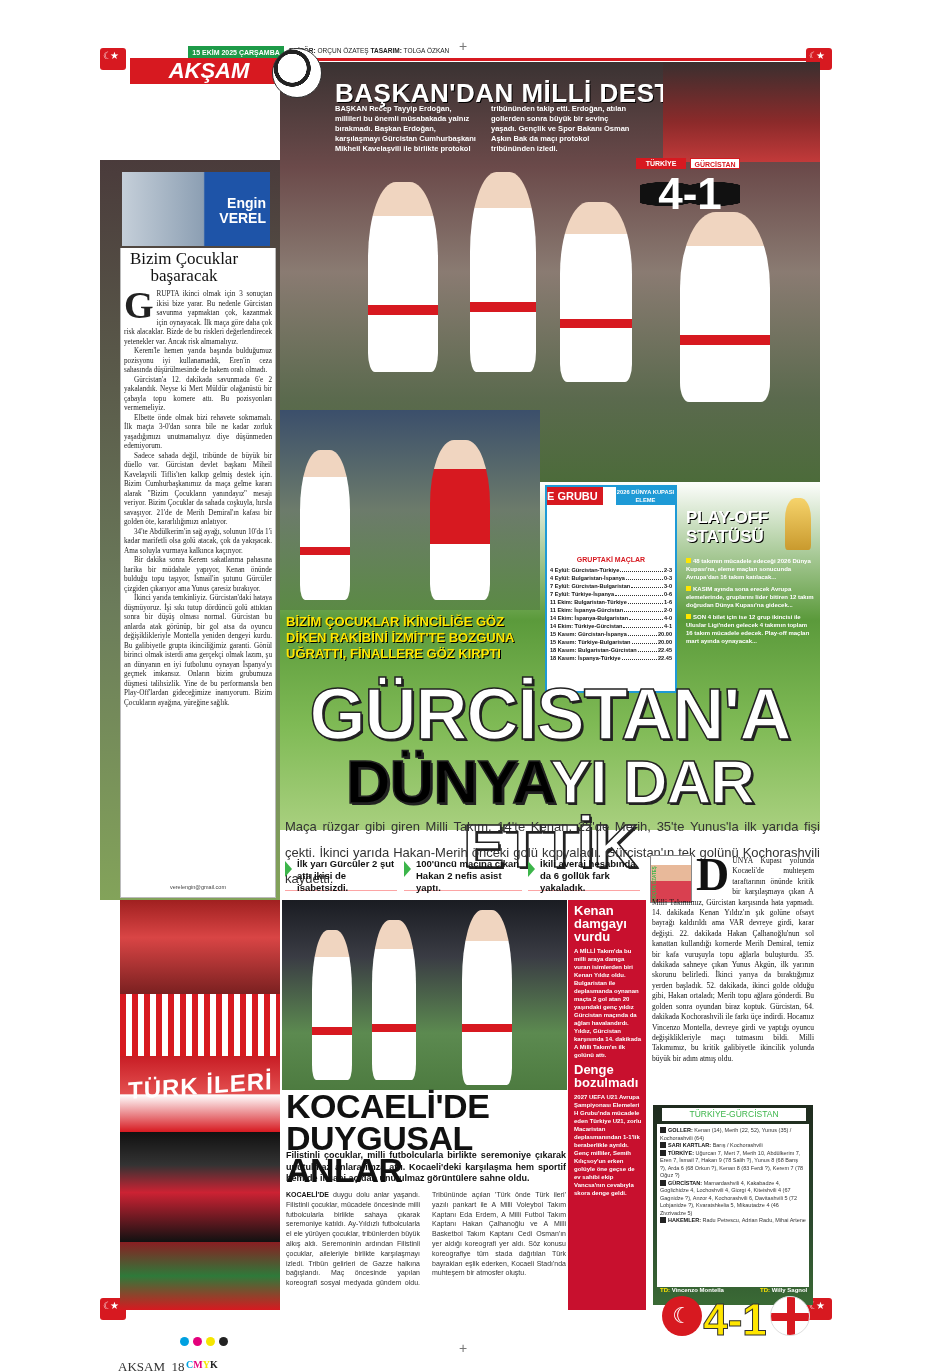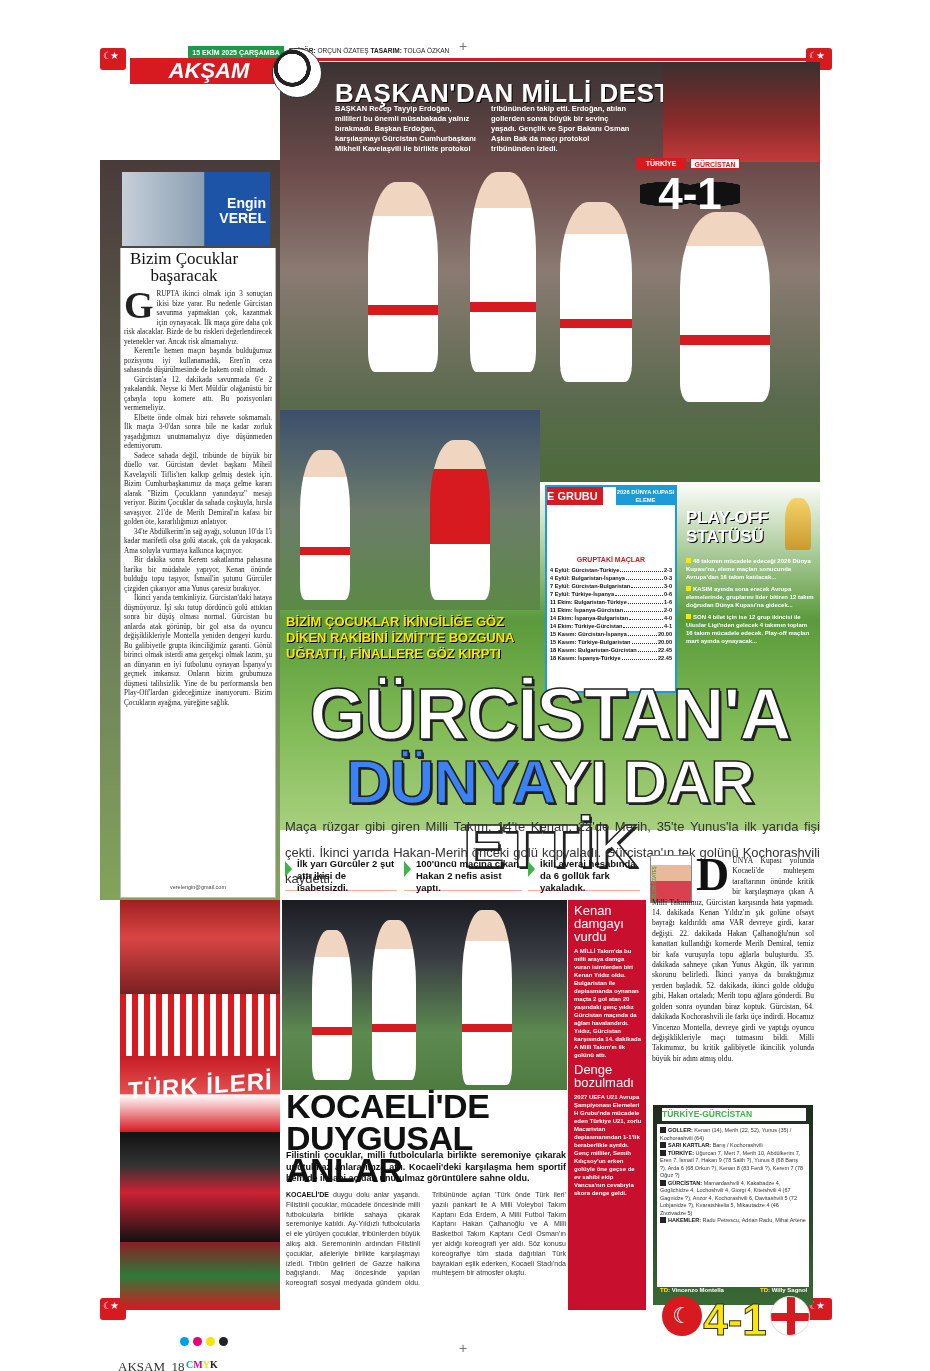--- a/index.html
+++ b/index.html
@@ -52,32 +52,32 @@
 .matches .dots{flex:1;border-bottom:1px dotted #333;margin:0 1px 2px}
 
 .playoff-title{left:686px;top:508px;width:120px;font-size:17px;line-height:19px;color:#fff;font-weight:900;text-shadow:1px 1px 0 #000}
 .playoff-text{left:686px;top:557px;width:128px;font-size:6px;line-height:8px;color:#fff;font-weight:bold}
 .playoff-text p{margin-bottom:4px}
 .playoff-text .sq{display:inline-block;width:5px;height:5px;background:#ffe600;margin-right:2px}
 
 .band{left:280px;top:480px;width:540px;height:350px;background:linear-gradient(180deg,rgba(0,0,0,0) 0%,#5b9a3b 40%,#7fba55 70%,#a9d07f 100%)}
 .big1{left:282px;top:678px;width:536px;text-align:center;font-size:72px;line-height:72px;color:#fff;font-weight:900;letter-spacing:-1px;-webkit-text-stroke:1.5px #222;text-shadow:2px 2px 0 #222}
 .big2{left:282px;top:750px;width:536px;text-align:center;font-size:62px;line-height:64px;color:#fff;font-weight:900;letter-spacing:-1px;-webkit-text-stroke:1.5px #222;text-shadow:2px 2px 0 #222}
-.big2 .y{color:#3b82f6}
+.big2 .y{color:#000000}
 .deck{left:285px;top:814px;width:535px;font-size:13px;line-height:26px;color:#333;text-align:justify}
 
 .hl{position:absolute;top:855px;height:36px;font-size:9.5px;font-weight:900;line-height:12px;padding-left:12px;padding-top:3px;border-bottom:1px solid #fca5a5}
 .hl:before{content:"";position:absolute;left:0;top:6px;border-left:7px solid #3cb54a;border-top:8px solid transparent;border-bottom:8px solid transparent}
 
 .orcun-photo{left:650px;top:855px;width:42px;height:48px;border:1px solid #888;background:linear-gradient(180deg,#fff 0 20%,#e8b99a 20% 55%,#d94050 55%)}
 .orcun-text{left:652px;top:856px;width:162px;font-family:"Liberation Serif",serif;font-size:7.5px;line-height:10.4px;text-align:justify}
 .orcun-text .drop{float:left;font-size:46px;line-height:38px;font-weight:bold;margin-right:3px;margin-left:44px}
 
 .card{left:653px;top:1105px;width:160px;height:200px;background:linear-gradient(180deg,#1f2b1e,#2c4a2e 60%,#3a6a35)}
-.card-title{left:662px;top:1108px;width:144px;height:13px;background:#fff;color:#3cb54a;font-size:8.5px;font-weight:700;text-align:left;line-height:13px}
+.card-title{left:662px;top:1108px;width:144px;height:13px;background:#fff;color:#3cb54a;font-size:8.5px;font-weight:400;text-align:center;line-height:13px}
 .card-body{left:657px;top:1124px;width:152px;height:163px;background:#fff;font-size:5.5px;line-height:7.5px;padding:3px;color:#333}
 .card-body b{color:#111;font-weight:900}
 .card-body .sq{display:inline-block;width:6px;height:6px;background:#222;margin-right:2px;vertical-align:-1px}
 .td{position:absolute;top:1287px;font-size:6px;font-weight:bold;color:#fff}
 .td b{color:#ffe600}
 .final-score{left:700px;top:1297px;width:70px;text-align:center;font-size:44px;font-weight:900;color:#ffe600;line-height:46px;-webkit-text-stroke:1px #333}
 .tr-flag{left:662px;top:1296px;width:40px;height:40px;border-radius:50%;background:#d71920;color:#fff;font-size:22px;text-align:center;line-height:40px}
 .ge-flag{left:770px;top:1296px;width:40px;height:40px;border-radius:50%;background:#fff;border:1px solid #ddd;overflow:hidden}
 .ge-flag:before{content:"";position:absolute;left:16px;top:0;width:8px;height:40px;background:#d71920}
 .ge-flag:after{content:"";position:absolute;left:0;top:16px;width:40px;height:8px;background:#d71920}
@@ -89,21 +89,21 @@
 .bl-photo5{left:120px;top:1242px;width:160px;height:68px;background:linear-gradient(180deg,#8a1e22,#2e7a3a 50%,#d71920)}
 .turk-ileri{left:128px;top:1072px;font-size:24px;font-weight:900;color:#fff;letter-spacing:1px;transform:skewY(-4deg)}
 
 .koc-photo{left:282px;top:900px;width:285px;height:190px;background:linear-gradient(180deg,#1a1c22 0%,#3a3c44 30%,#5c8a50 70%,#4d7b40 100%)}
 .koc-head{left:286px;top:1090px;width:280px;font-size:34px;line-height:32px;font-weight:900;color:#111;letter-spacing:-0.5px}
 .koc-deck{left:286px;top:1150px;width:280px;font-size:9px;line-height:11.5px;font-weight:bold;color:#111;text-align:justify}
 .koc-text{left:286px;top:1190px;width:280px;font-size:7px;line-height:9.8px;color:#333;column-count:2;column-gap:12px;text-align:justify}
 .koc-text b{font-weight:900;color:#111}
 
 .redcol{left:568px;top:900px;width:78px;height:410px;background:#c8102e;color:#fff}
-.redcol h3{font-size:13px;line-height:13px;font-weight:normal;margin:4px 4px 4px 6px}
+.redcol h3{font-size:13px;line-height:13px;font-weight:bold;margin:4px 4px 4px 6px}
 .redcol p{font-size:6px;line-height:8px;font-weight:bold;margin:0 4px 4px 6px}
 
 .dots{left:180px;top:1337px;display:flex;gap:4px}
 .dots span{width:9px;height:9px;border-radius:50%;display:block}
 .foot-left{left:118px;top:1359px;font-family:"Liberation Serif",serif;font-size:13px;color:#333}
 .cmyk{left:186px;top:1359px;font-family:"Liberation Serif",serif;font-size:10px;font-weight:bold}
 .cross{font-size:14px;color:#777}
 </style>
 </head>
 <body>
@@ -147,21 +147,21 @@
 
 <div class="abs col-box"></div>
 <div class="abs col-photo"></div>
 <div class="abs col-name">
   <div>Engin</div>
   <div>VEREL</div>
 </div>
 <div class="abs col-title" style="top:250px">Bizim Çocuklar başaracak</div>
 <div class="abs col-text">
   <p class="first"><span class="drop">G</span><span>RUPTA ikinci olmak için 3 sonuçtan ikisi bize yarar. Bu nedenle Gürcistan savunma yapmaktan çok, kazanmak için oynayacak. İlk maça göre daha çok risk alacaklar. Bizde de bu riskleri değerlendirecek yetenekler var. Ancak risk almamalıyız.</span></p>
-  <p>Kerem'le hemen maçın başında bulduğumuz pozisyonu iyi kullanamadık, Eren'in ceza sahasında düşürülmesinde de hakem oralı olmadı.</p>
+  <p>Kerem'le hemen yarıda başında bulduğumuz pozisyonu iyi kullanamadık, Eren'in ceza sahasında düşürülmesinde de hakem oralı olmadı.</p>
   <p>Gürcistan'a 12. dakikada savunmada 6'e 2 yakalandık. Neyse ki Mert Müldür olağanüstü bir çabayla topu kornere attı. Bu pozisyonları vermemeliyiz.</p>
   <p>Elbette önde olmak bizi rehavete sokmamalı. İlk maçta 3-0'dan sonra bile ne kadar zorluk yaşadığımızı unutmamalıyız diye düşünmeden edemiyorum.</p>
   <p>Sadece sahada değil, tribünde de büyük bir düello var. Gürcistan devlet başkanı Miheil Kavelaşvili Tiflis'ten kalkıp gelmiş destek için. Bizim Cumhurbaşkanımız da maça gelme kararı alarak "Bizim Çocukların yanındayız" mesajı veriyor. Bizim Çocuklar da sahada coşkuyla, hırsla savaşıyor. 21'de de Merih Demiral'ın kafası bir golden öte, kararlılığımızı anlatıyor.</p>
   <p>34'te Abdülkerim'in sağ ayağı, solunun 10'da 1'i kadar marifetli olsa golü atacak, çok da yakışacak. Ama soluyla vurmaya kalkınca kaçırıyor.</p>
   <p>Bir dakika sonra Kerem sakatlanma pahasına harika bir müdahale yapıyor, Kenan önünde bulduğu topu taşıyor, İsmail'in şutunu Gürcüler çizgiden çıkarıyor ama Yunus çaresiz bırakıyor.</p>
   <p>İkinci yarıda temkinliyiz. Gürcistan'daki hataya düşmüyoruz. İşi sıkı tutup dördüncü golü attıktan sonra bir düşüş olması normal. Gürcistan bu anlarda atak görünüp, bir gol atsa da oyuncu değişiklikleriyle Montella yeniden dengeyi kurdu. Bu galibiyetle grupta ikinciliğimiz garanti. Gönül birinci olmak isterdi ama gerçekçi olmak lazım, şu an dünyanın en iyi futbolunu oynayan İspanya'yı geçmek imkansız. Onların bizim grubumuza düşmesi talihsizlik. Yine de bu performansla ben Play-Off'lardan gideceğimize inanıyorum. Bizim Çocukların ayağına, yüreğine sağlık.</p>
 </div>
 <div class="abs col-mail">verelengin@gmail.com</div>
 
 <div class="abs band"></div>

